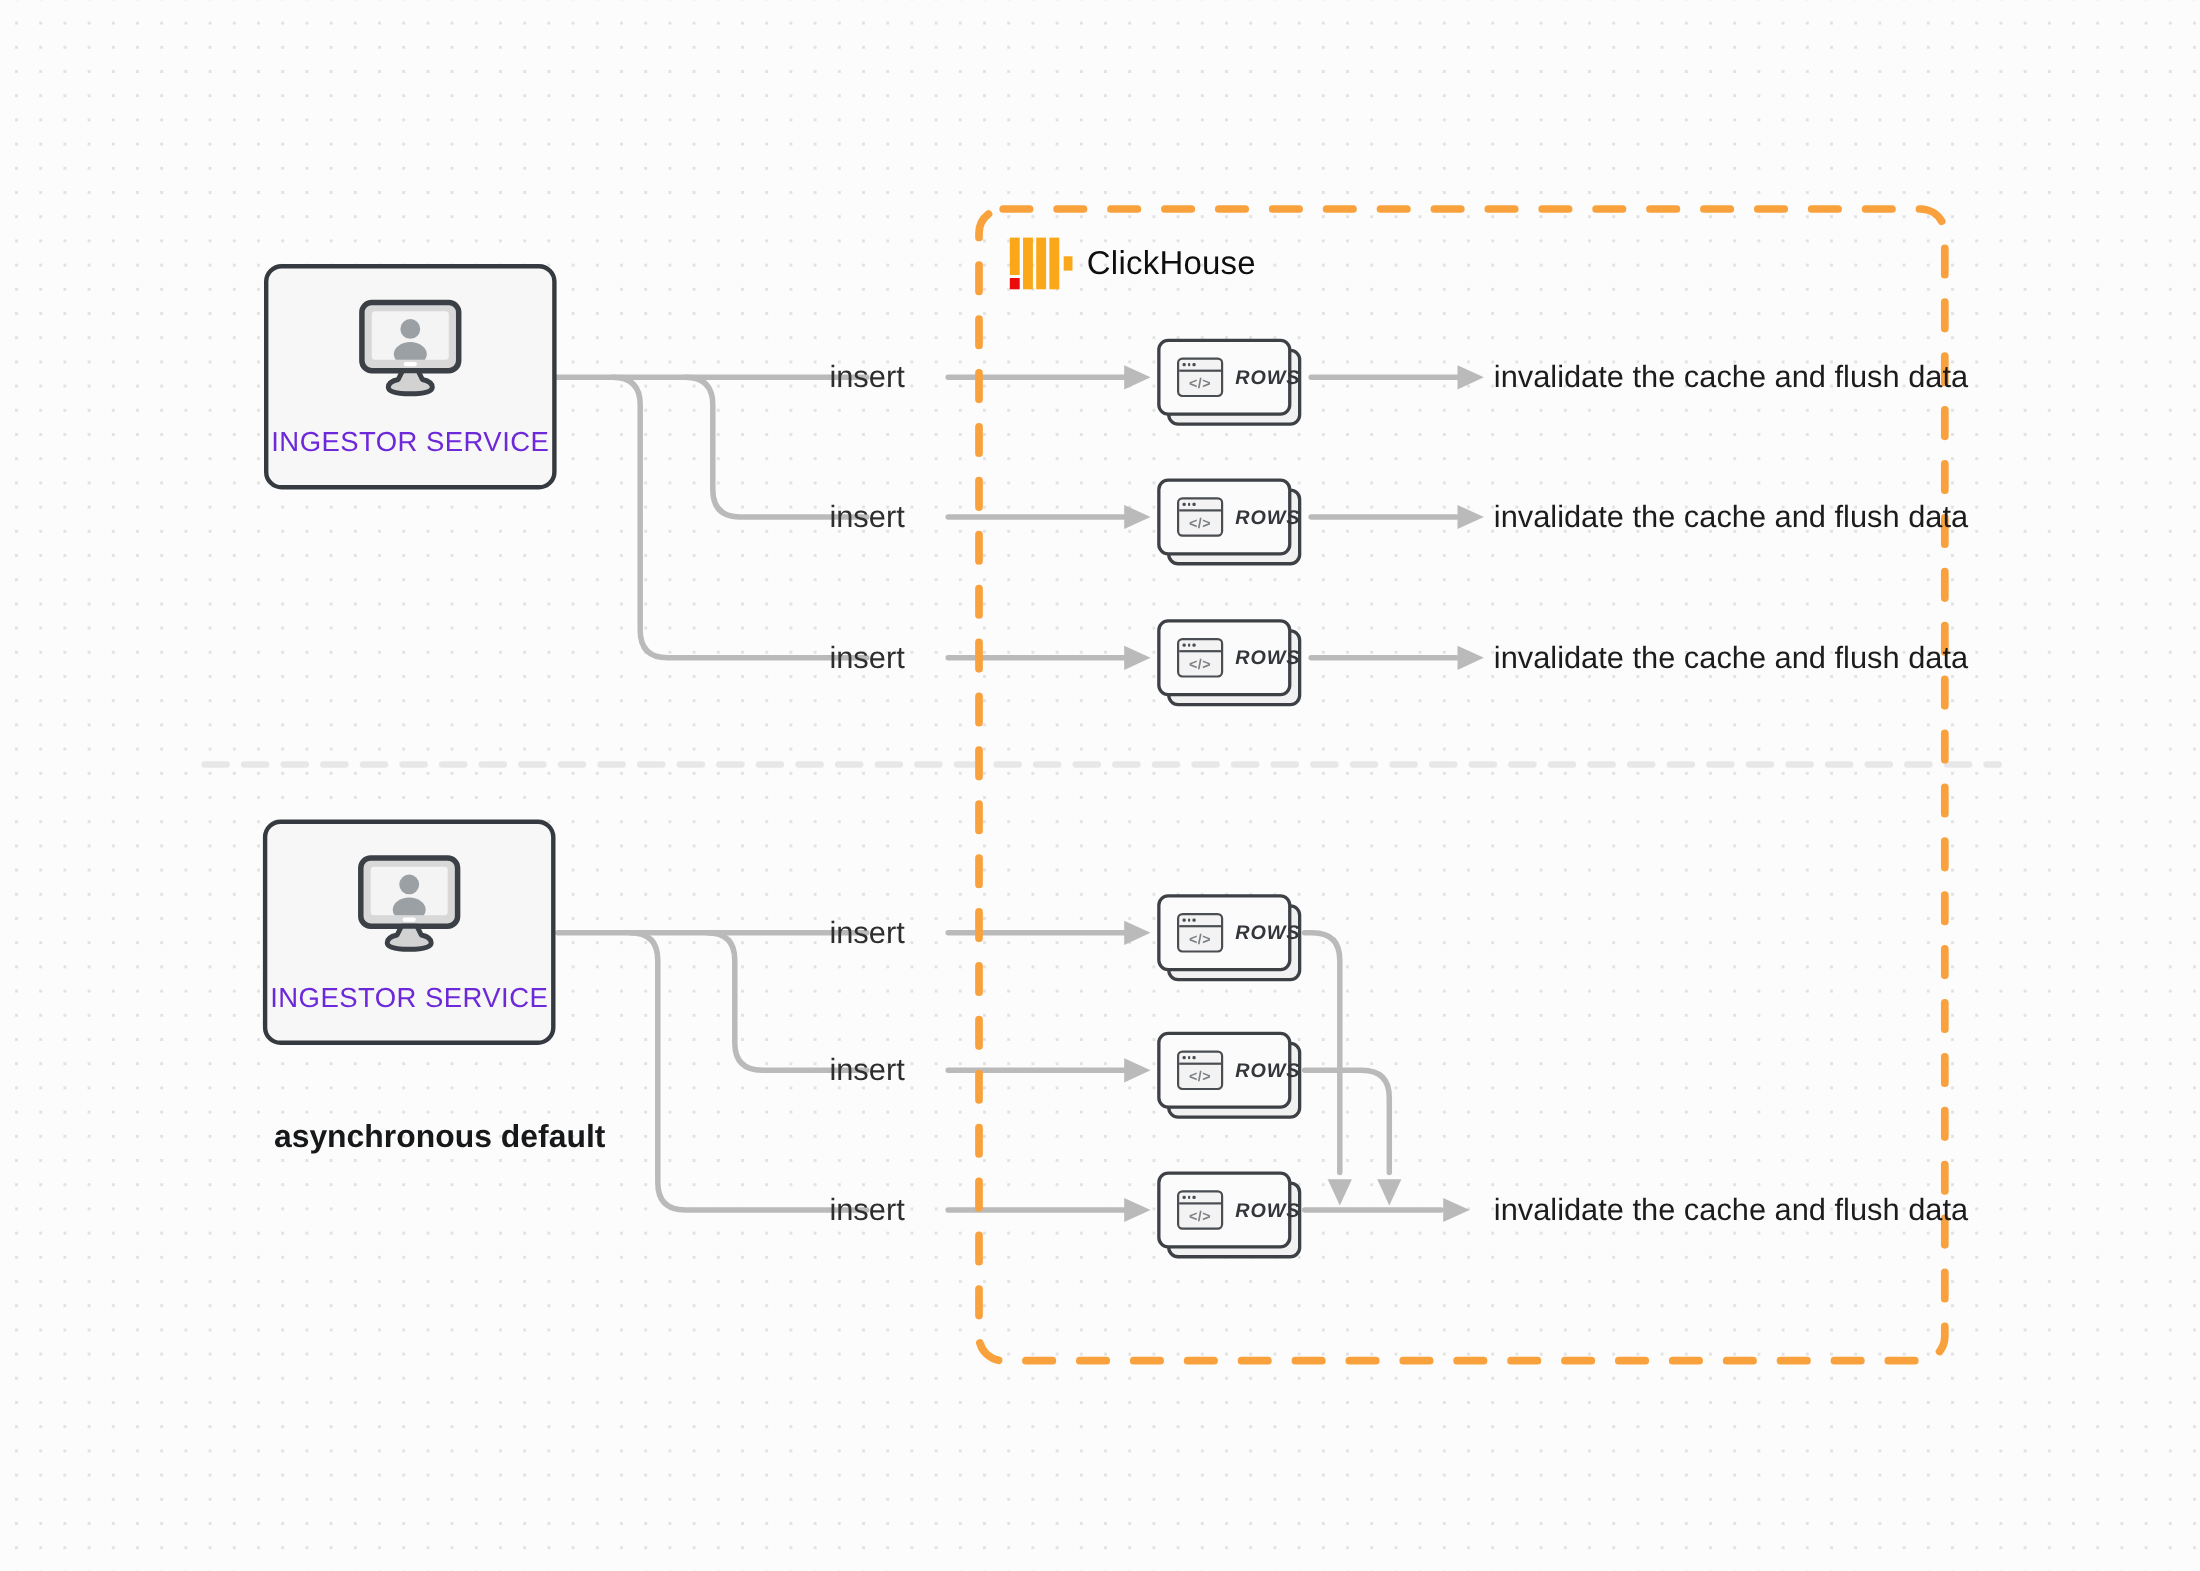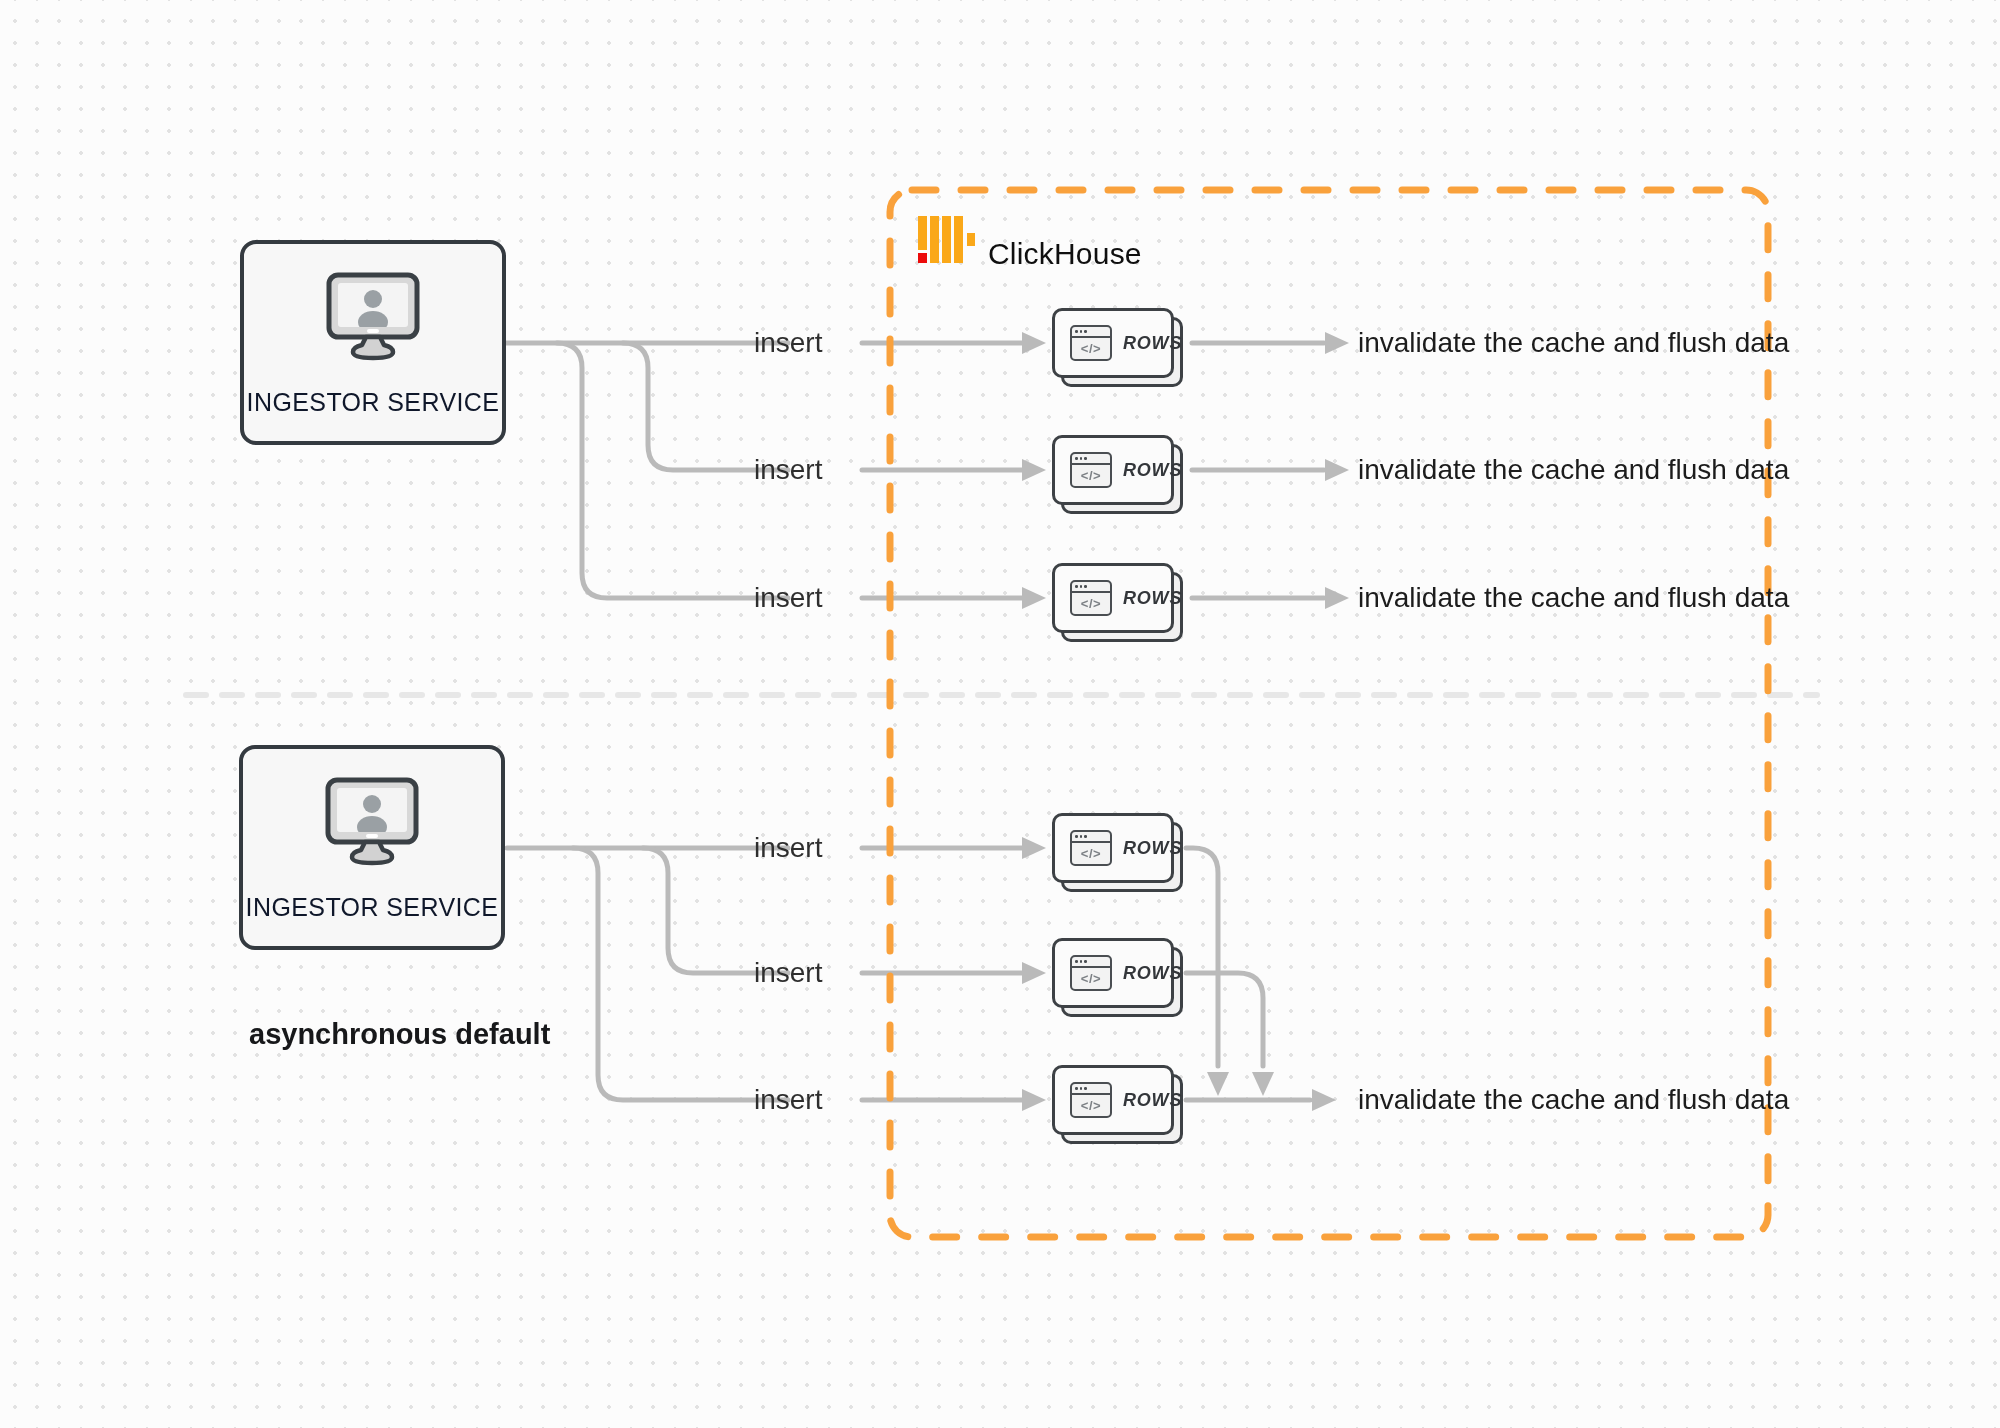--- a/index.html
+++ b/index.html
@@ -14,21 +14,21 @@
   .layer{position:absolute;left:0;top:0;}
 
   
   .node-box{
     position:absolute;width:266px;height:205px;background:#f7f7f7;
     border:4px solid #343a40;border-radius:16px;box-sizing:border-box;
     display:flex;flex-direction:column;align-items:center;justify-content:flex-end;
   }
   .node-box .icon-wrap{position:absolute;top:26px;left:50%;transform:translateX(-50%);}
   .node-label{
-    font-size:25px;color:#0f172a;letter-spacing:.4px;margin-bottom:24px;white-space:nowrap;
+    font-size:25px;color:#6d28d9;letter-spacing:.4px;margin-bottom:24px;white-space:nowrap;
   }
 
   
   .caption{
     position:absolute;font-size:29px;font-weight:700;color:#17181a;white-space:nowrap;
   }
 
   
   .insert-label{
     position:absolute;width:140px;font-size:28px;color:#2e2e2e;
@@ -68,21 +68,21 @@
   }
 
   
   .ch-logo{position:absolute;left:918px;top:216px;display:flex;align-items:center;gap:3px;height:47px;}
   .ch-logo .bar{width:9px;height:47px;background:#faa819;}
   .ch-logo .bar.first{
     background:linear-gradient(to bottom,#faa819 0,#faa819 34px,#fcfcfc 34px,#fcfcfc 37px,#ec0b0b 37px,#ec0b0b 47px);
   }
   .ch-logo .bar.half{width:8px;height:13px;align-self:center;margin-left:1px;}
   .ch-wordmark{
-    position:absolute;left:988px;top:237px;font-size:30px;font-weight:500;color:#0f0f0f;
+    position:absolute;left:988px;top:223px;font-size:30px;font-weight:500;color:#0f0f0f;
     letter-spacing:.2px;white-space:nowrap;
   }
 </style>
 </head>
 <body>
 
 <div class="canvas">
 
   <svg class="layer" width="2000" height="1428" viewBox="0 0 2000 1428">
     <g stroke="#BABABA" stroke-width="5" fill="none" stroke-linecap="round">

